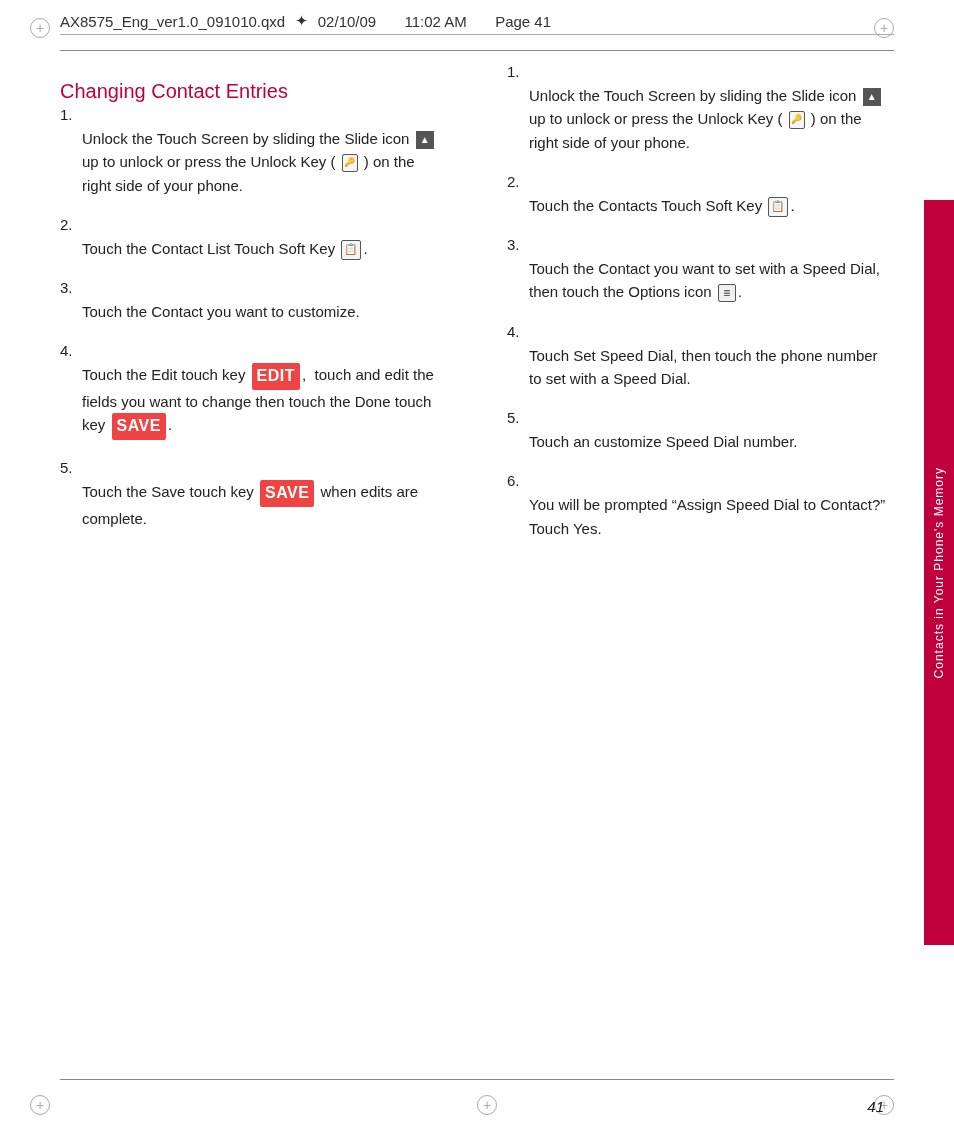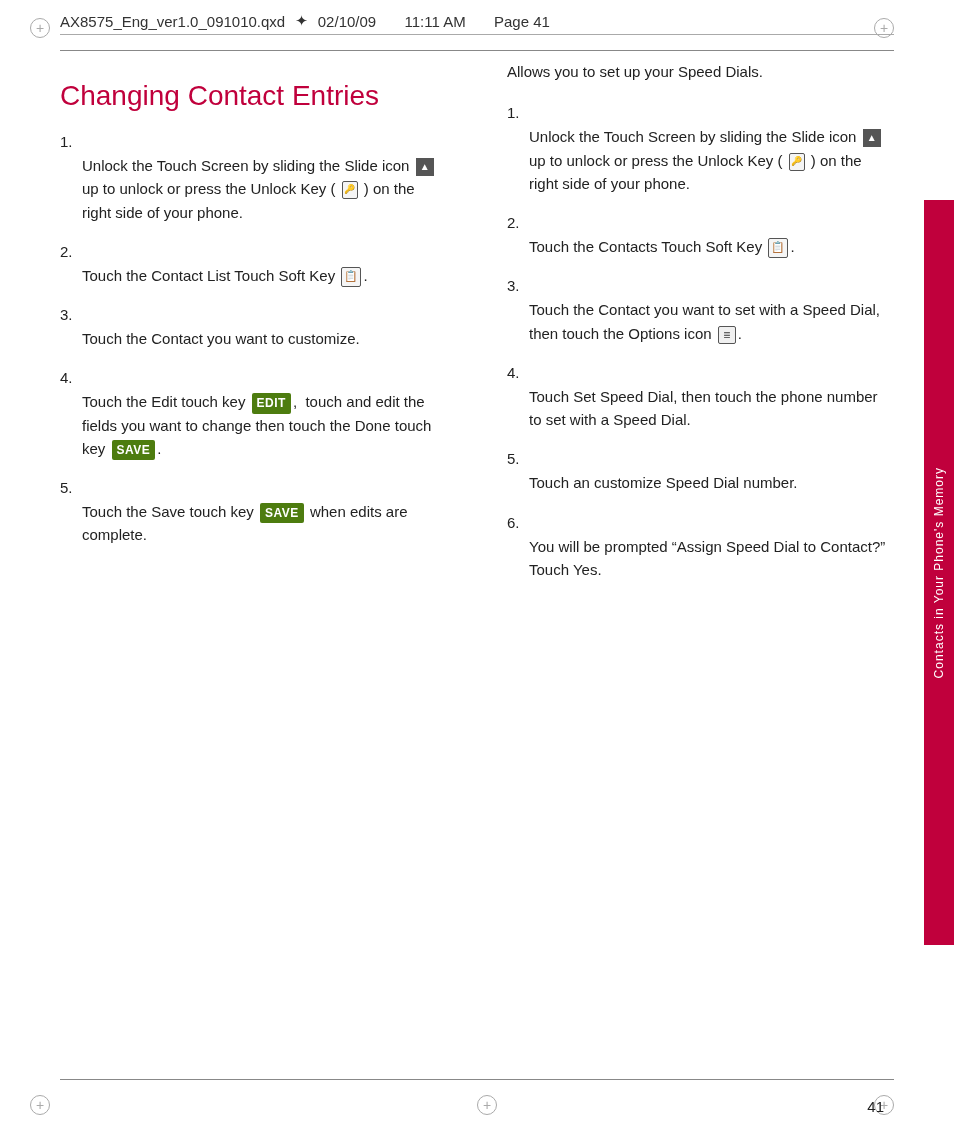--- a/index.html
+++ b/index.html
@@ -96,24 +96,23 @@
       writing-mode: vertical-rl;
       transform: rotate(180deg);
       color: white;
       font-size: 12px;
       letter-spacing: 1px;
       white-space: nowrap;
     }
 
     
     .section-heading {
-      font-size: 28px;
+      font-size: 20px;
       color: #c0003c;
       font-weight: normal;
-      margin-bottom: 18px;
       margin-top: 20px;
     }
 
     
     .numbered-list {
       list-style: none;
       padding: 0;
     }
 
     .numbered-list li {
@@ -150,23 +149,23 @@
       color: white;
       font-size: 10px;
       position: absolute;
       top: 50%;
       left: 50%;
       transform: translate(-50%, -50%);
     }
 
     .key-badge {
       display: inline-block;
-      background: #4d7c0f;
+      background: #ef4444;
       color: white;
-      font-size: 12px;
+      font-size: 16px;
       font-weight: bold;
       padding: 1px 5px;
       border-radius: 2px;
       vertical-align: middle;
       margin: 0 2px;
       letter-spacing: 0.5px;
     }
 
     
     .contact-icon {
@@ -246,20 +245,21 @@
       line-height: 1.55;
     }
 
     
     .page-number {
       position: absolute;
       bottom: 30px;
       right: 70px;
       font-size: 15px;
       color: #222;
+      font-style: italic;
     }
 
     
     .bottom-rule {
       position: absolute;
       bottom: 65px;
       left: 60px;
       right: 60px;
       height: 1px;
       background: #888;
@@ -277,21 +277,21 @@
   </style>
 </head>
 <body>
 
 <div class="header-bar">
   <div class="file-info">
     <span>AX8575_Eng_ver1.0_091010.qxd</span>
     <span>✦</span>
     <span>02/10/09</span>
     <span>&nbsp;&nbsp;</span>
-    <span>11:11 AM</span>
+    <span>11:02 AM</span>
     <span>&nbsp;&nbsp;</span>
     <span>Page 41</span>
   </div>
 </div>
 
 <div class="reg-mark" style="top:18px; left:30px;"></div>
 <div class="reg-mark" style="top:18px; right:60px;"></div>
 <div class="reg-mark" style="bottom:30px; left:30px;"></div>
 <div class="reg-mark" style="bottom:30px; left:50%;"></div>
 <div class="reg-mark" style="bottom:30px; right:60px;"></div>
@@ -347,21 +347,20 @@
           <span class="key-badge">SAVE</span>
           when edits are complete.
         </span>
       </li>
 
     </ol>
   </div>
 
   <div class="right-column">
 
-    <p class="intro-para">Allows you to set up your Speed Dials.</p>
 
     <ol class="numbered-list">
 
       <li>
         <span class="list-num">1.</span>
         <span class="list-content">
           Unlock the Touch Screen by sliding the Slide icon
           <span class="slide-icon"></span>
           up to unlock or press the Unlock Key (
           <span class="unlock-icon"></span>

